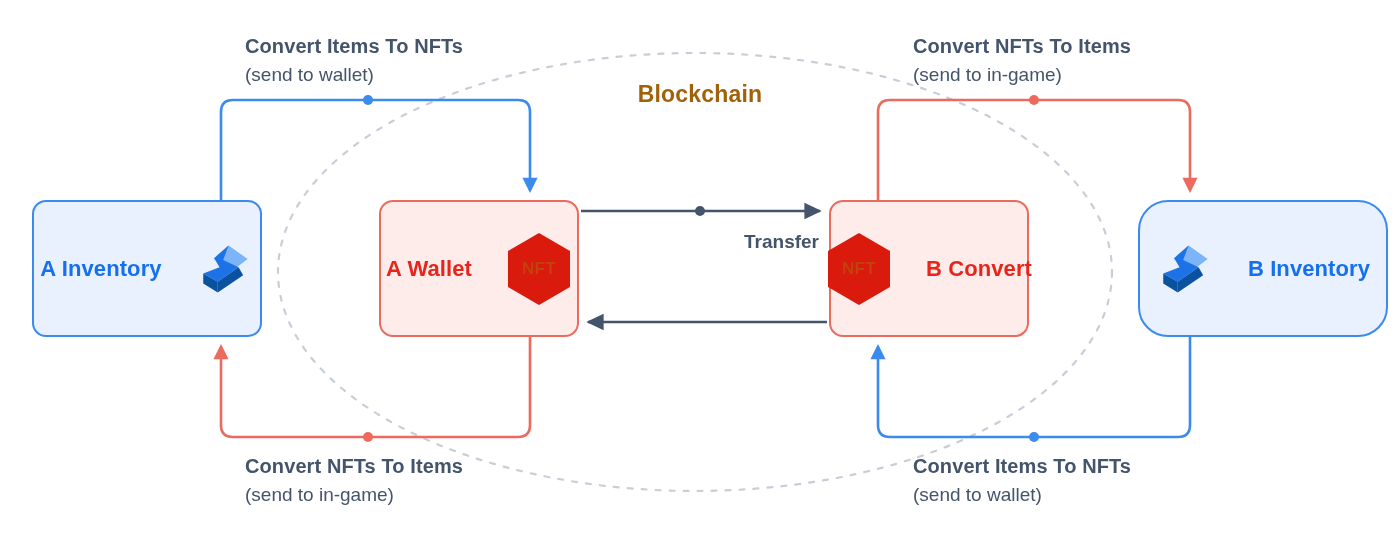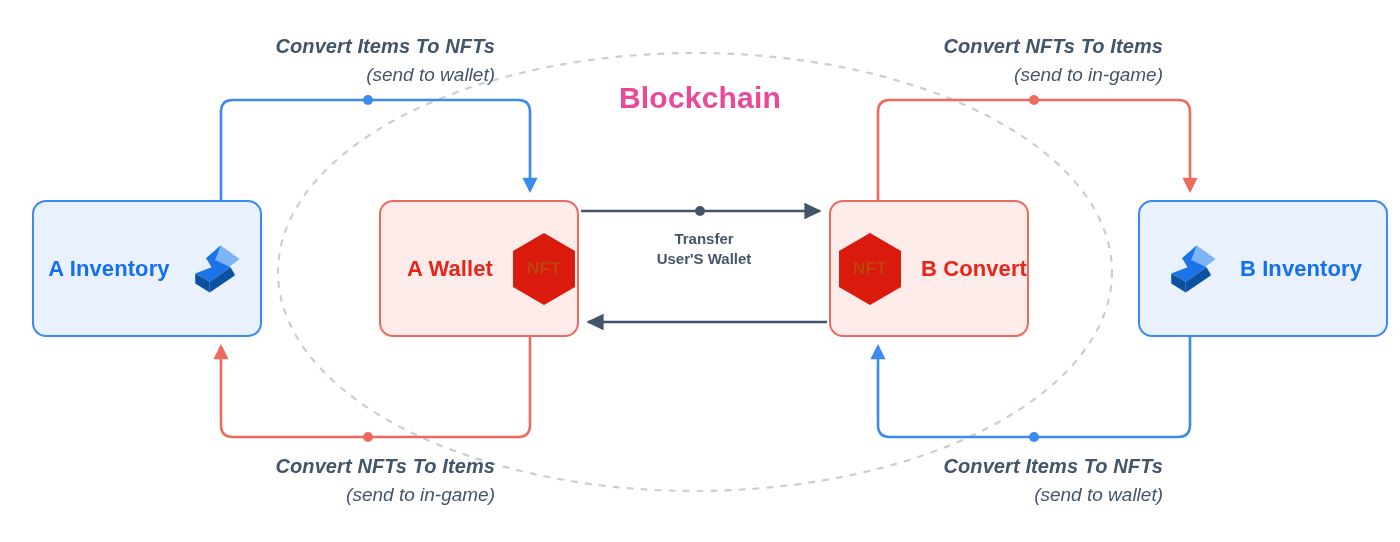--- a/index.html
+++ b/index.html
@@ -27,44 +27,43 @@
   }
 
   
   .node {
     position: absolute;
     box-sizing: border-box;
     border-radius: 14px;
     display: flex;
     align-items: center;
     justify-content: center;
-    gap: 18px;
+    gap: 34px;
   }
   .node.inventory {
     background: #e8f1fd;
     border: 2px solid #3b8aee;
   }
   .node.wallet {
     background: #fdecea;
     border: 2px solid #ec6a5e;
-    justify-content: flex-end;
   }
   .node-label {
     font-size: 22px;
     font-weight: bold;
     letter-spacing: .1px;
     white-space: nowrap;
   }
   .inventory .node-label { color: #1570ef; }
   .wallet .node-label { color: #e8251a; }
 
   #node-a-inventory { left: 32px;   top: 200px; width: 230px; height: 137px; }
   #node-a-wallet    { left: 379px;  top: 200px; width: 200px; height: 137px; }
   #node-b-wallet    { left: 829px;  top: 200px; width: 200px; height: 137px; }
-  #node-b-inventory { left: 1138px; top: 200px; width: 250px; height: 137px; }
+  #node-b-inventory { left: 1138px; top: 200px; width: 250px; height: 137px; border-radius: 30px; }
 
   
   .bolt-icon { width: 58px; height: 58px; display:block; flex: none; }
   .nft-badge {
     position: relative;
     width: 66px;
     height: 74px;
     flex: none;
     display: flex;
     align-items: center;
@@ -75,25 +74,24 @@
     position: relative;
     color: #c2410c;
     font-size: 17px;
     font-weight: bold;
     letter-spacing: .3px;
   }
 
   
   .caption {
     position: absolute;
-    text-align: right;
+    text-align: left;
     color: #44546b;
     line-height: 1.28;
     white-space: nowrap;
-    font-style: italic;
   }
   .caption .title {
     display: block;
     font-size: 20px;
     font-weight: bold;
     letter-spacing: .1px;
   }
   .caption .sub {
     display: block;
     font-size: 19px;
@@ -104,33 +102,33 @@
   #cap-tr { left: 913px;  top: 34px; width: 250px; }
   #cap-bl { left: 245px;  top: 454px; width: 250px; }
   #cap-br { left: 913px;  top: 454px; width: 250px; }
 
   #blockchain-label {
     position: absolute;
     left: 600px;
     top: 81px;
     width: 200px;
     text-align: center;
-    font-size: 30px;
-    font-weight: bold;
-    color: #ec4899;
+    font-size: 23px;
+    font-weight: bold;
+    color: #a16207;
     letter-spacing: .2px;
   }
   #transfer-label {
     position: absolute;
     left: 589px;
     top: 229px;
     width: 230px;
-    text-align: center;
+    text-align: right;
     color: #44546b;
-    font-size: 15px;
+    font-size: 19px;
     font-weight: bold;
     line-height: 1.36;
   }
   #transfer-label span { display: block; white-space: nowrap; }
 </style>
 </head>
 <body>
 
 <div id="stage">
 
@@ -235,16 +233,15 @@
 
   <div class="caption" id="cap-br">
     <span class="title">Convert Items To NFTs</span>
     <span class="sub">(send to wallet)</span>
   </div>
 
   <div id="blockchain-label">Blockchain</div>
 
   <div id="transfer-label">
     <span>Transfer</span>
-    <span>User'S Wallet</span>
   </div>
 
 </div>
 
 </body></html>

